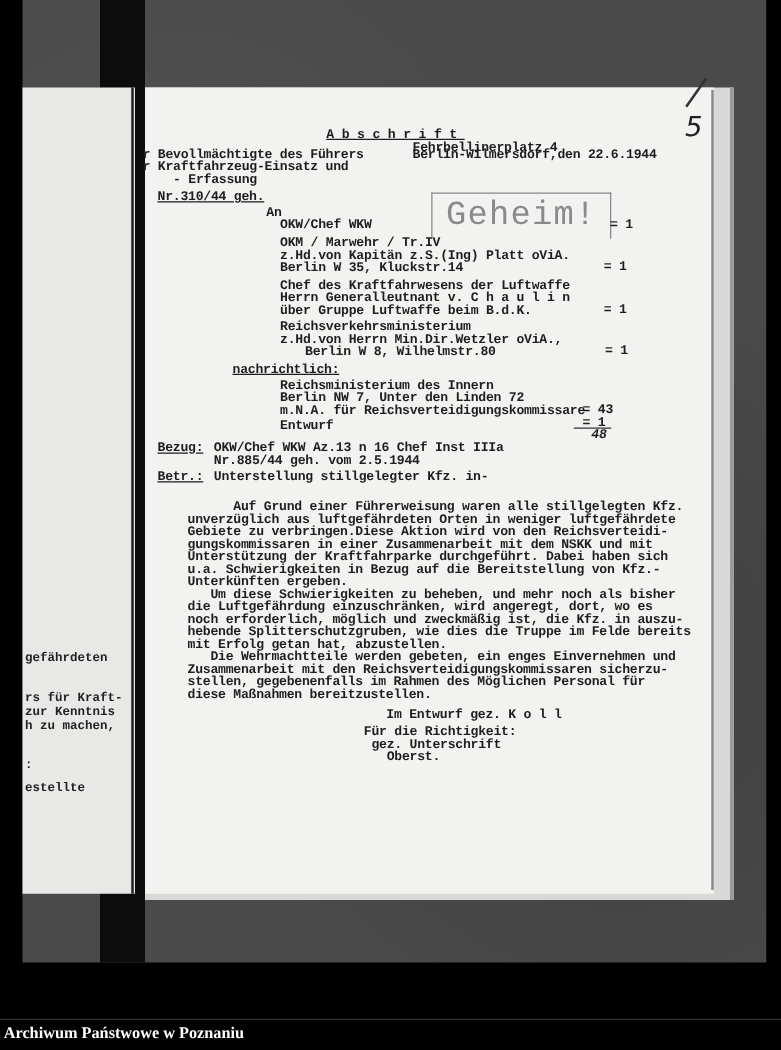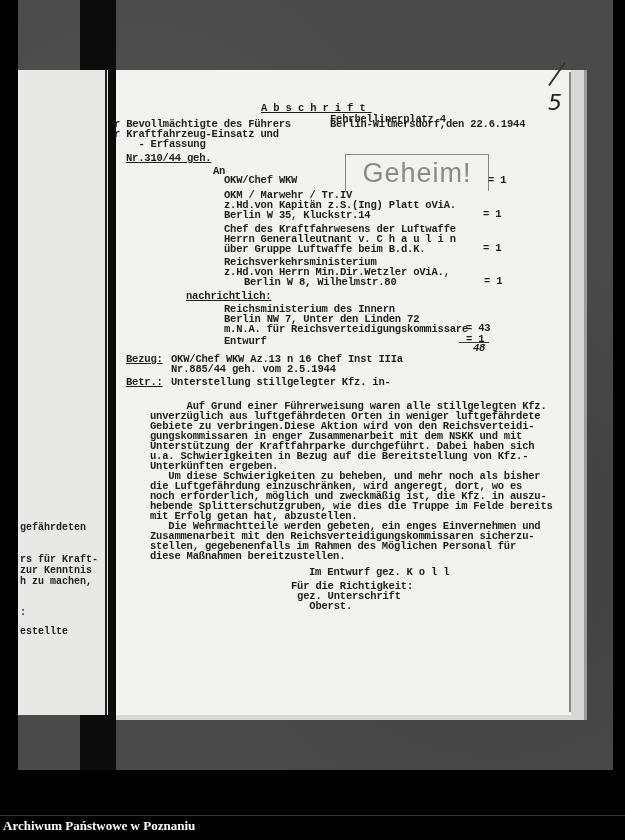--- a/index.html
+++ b/index.html
@@ -33,21 +33,21 @@
       position:absolute; left:116px; top:70px; width:455px; height:645px;
       background:#f2f2f0; color:#1a1a1a;
     }
     .page-edge { position:absolute; left:569px; top:72px; width:2px; height:640px; background:#8a8a8a; }
     .t { position:absolute; font-size:10.5px; line-height:11px; white-space:pre; color:#1e1e1e; font-weight:bold; letter-spacing:-0.2px; }
     .u { text-decoration:underline; }
     .title { letter-spacing:6px; font-size:10.5px; text-decoration:underline; }
     .stamp {
       position:absolute; left:229px; top:84px; width:142px; height:36px;
       border:1px solid #888; border-bottom:none;
-      font-family:Liberation Sans, sans-serif; font-size:27px; color:#8a8a8a; text-align:center; line-height:36px;
+      font-family:Liberation Mono, monospace; font-size:27px; color:#8a8a8a; text-align:center; line-height:36px;
       letter-spacing:1px;
     }
     .pagenum { position:absolute; left:432px; top:-6px; font-family:"DejaVu Sans", sans-serif; font-size:22px; color:#222; font-style:italic; }
     .pagenum-slash { position:absolute; left:440px; top:-10px; width:2px; height:28px; background:#333; transform:rotate(35deg); }
     .para { position:absolute; font-size:10.5px; line-height:11px; white-space:pre; color:#1e1e1e; font-weight:bold; letter-spacing:-0.2px; }
     .sum-line { position:absolute; left:343px; top:272px; width:30px; height:1px; background:#333; }
     .footer {
       position:absolute; left:3px; top:818px; color:#fff; font-family:Liberation Serif, serif;
       font-size:13px; font-weight:bold;
     }
@@ -122,21 +122,21 @@
   <div class="t u" style="left:10px; top:284px;">Bezug:</div>
   <div class="t" style="left:55px; top:284px;">OKW/Chef WKW Az.13 n 16 Chef Inst IIIa</div>
   <div class="t" style="left:55px; top:294px;">Nr.885/44 geh. vom 2.5.1944</div>
 
   <div class="t u" style="left:10px; top:307px;">Betr.:</div>
   <div class="t" style="left:55px; top:307px;">Unterstellung stillgelegter Kfz. in-</div>
 
   <div class="para" style="left:34px; top:331px;">      Auf Grund einer Führerweisung waren alle stillgelegten Kfz.</div>
   <div class="para" style="left:34px; top:341px;">unverzüglich aus luftgefährdeten Orten in weniger luftgefährdete</div>
   <div class="para" style="left:34px; top:351px;">Gebiete zu verbringen.Diese Aktion wird von den Reichsverteidi-</div>
-  <div class="para" style="left:34px; top:361px;">gungskommissaren in enger Zusammenarbeit mit dem NSKK und mit</div>
+  <div class="para" style="left:34px; top:361px;">gungskommissaren in einer Zusammenarbeit mit dem NSKK und mit</div>
   <div class="para" style="left:34px; top:371px;">Unterstützung der Kraftfahrparke durchgeführt. Dabei haben sich</div>
   <div class="para" style="left:34px; top:381px;">u.a. Schwierigkeiten in Bezug auf die Bereitstellung von Kfz.-</div>
   <div class="para" style="left:34px; top:391px;">Unterkünften ergeben.</div>
 
   <div class="para" style="left:34px; top:401px;">   Um diese Schwierigkeiten zu beheben, und mehr noch als bisher</div>
   <div class="para" style="left:34px; top:411px;">die Luftgefährdung einzuschränken, wird angeregt, dort, wo es</div>
   <div class="para" style="left:34px; top:421px;">noch erforderlich, möglich und zweckmäßig ist, die Kfz. in auszu-</div>
   <div class="para" style="left:34px; top:431px;">hebende Splitterschutzgruben, wie dies die Truppe im Felde bereits</div>
   <div class="para" style="left:34px; top:441px;">mit Erfolg getan hat, abzustellen.</div>
 

